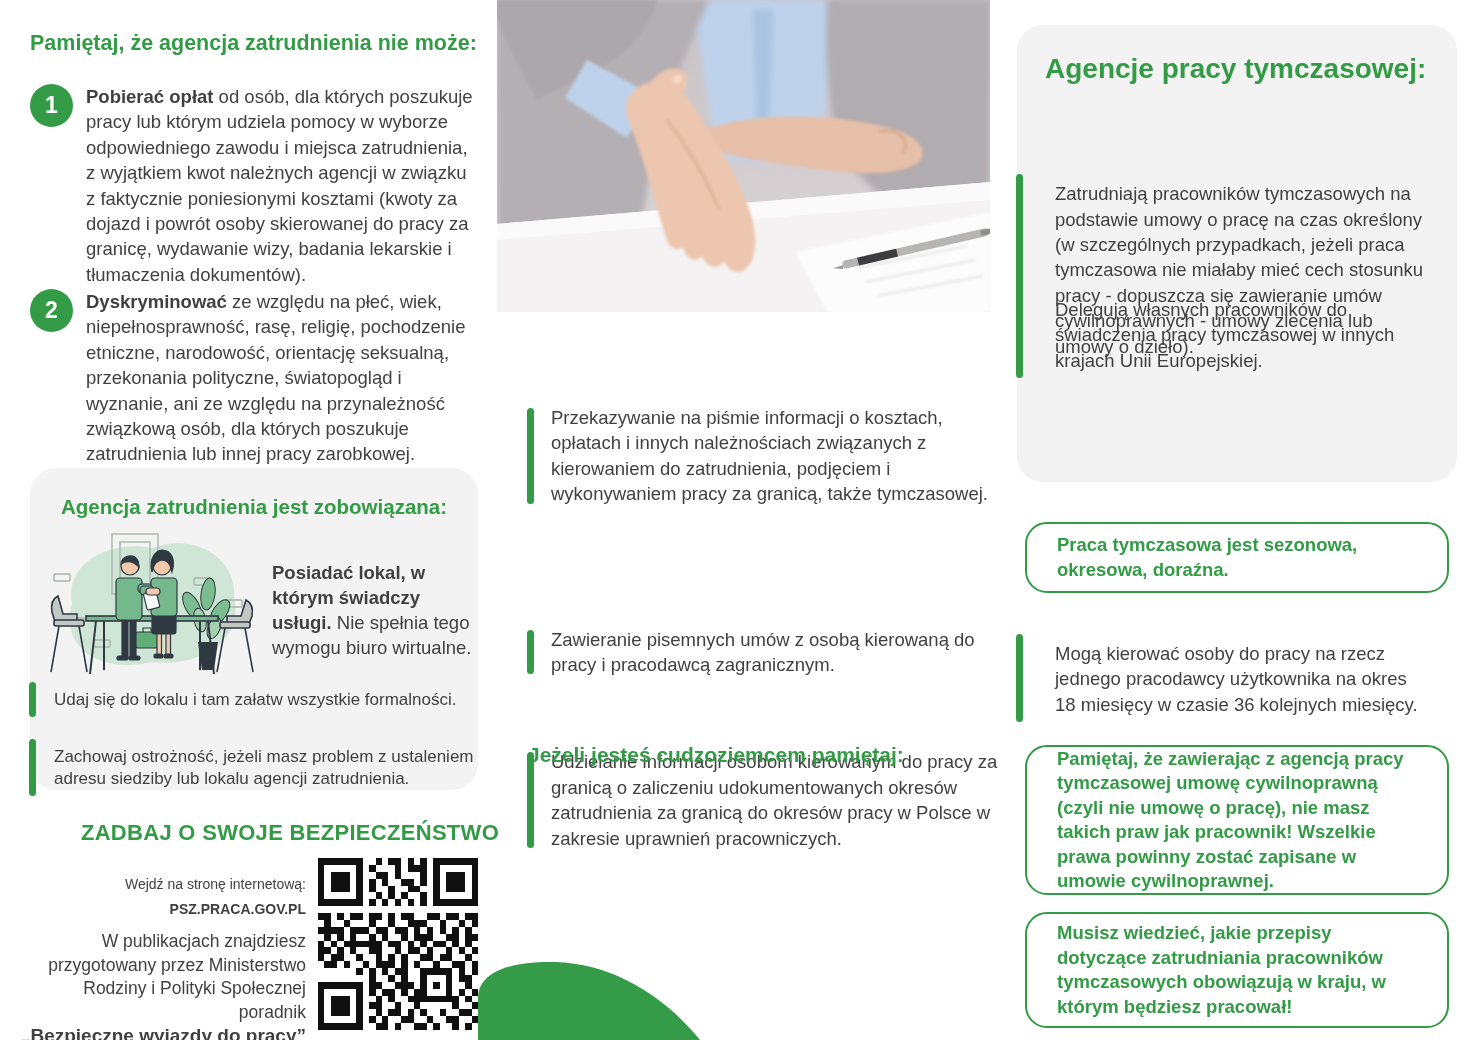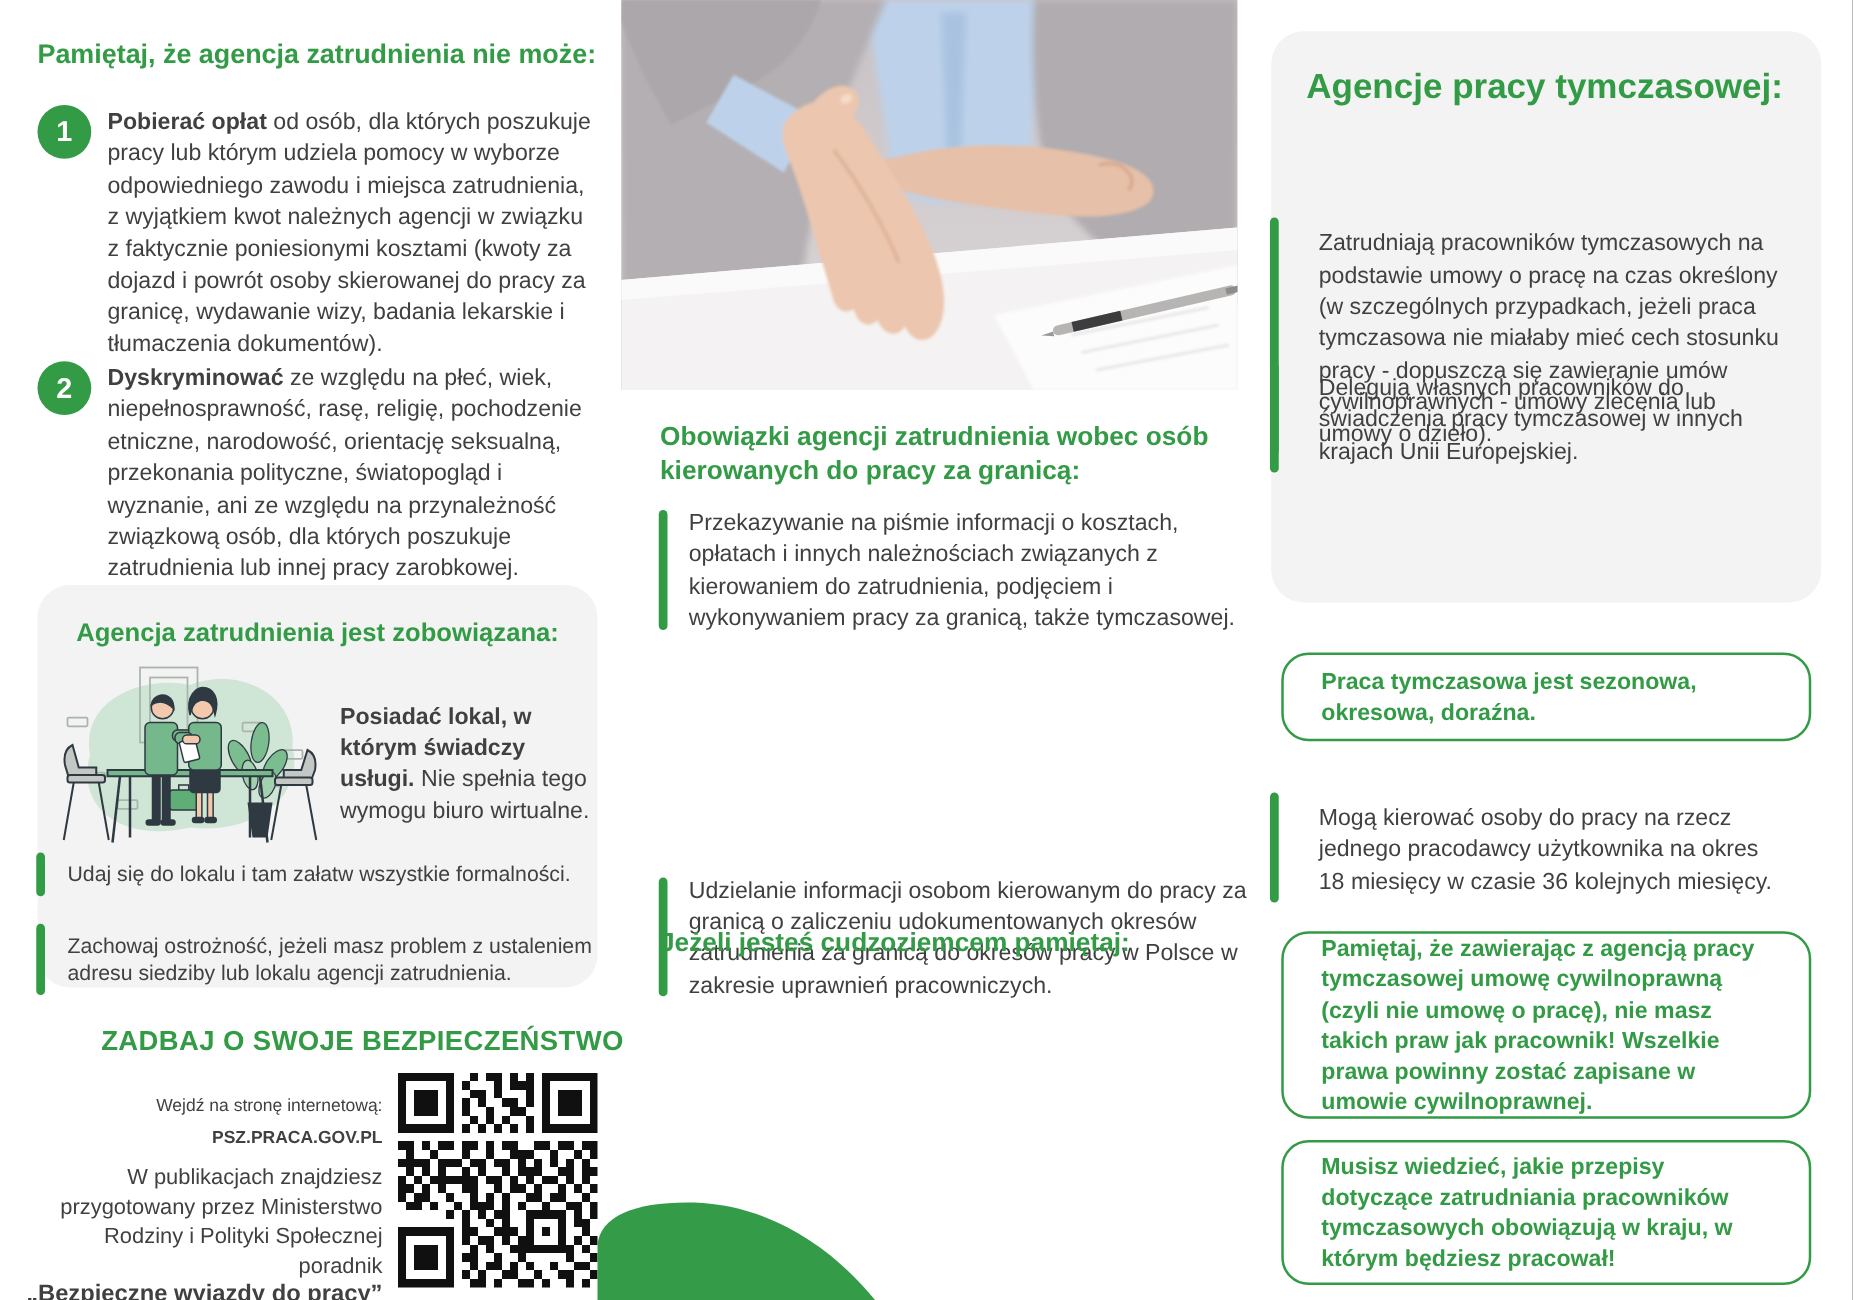--- a/index.html
+++ b/index.html
@@ -249,26 +249,29 @@
     <g filter="url(#soft2)">
       <path d="M0 0 H160 C150 34 126 58 98 70 L40 100 C18 62 4 30 0 16 Z" fill="#aca7aa"></path>
       <path d="M90 60 L154 94 L130 138 L68 98 Z" fill="#bdd2ea"></path>
       <path d="M136 92 C156 72 182 82 196 106 C214 134 236 168 248 198 C258 222 262 246 254 262 C247 276 233 275 227 261 C222 270 210 269 205 256 C199 263 189 260 186 247 C180 252 171 248 169 237 C157 198 144 150 132 122 C127 106 128 100 136 92 Z" fill="#ecc6ae"></path>
       <path d="M152 84 C164 68 180 64 188 74 C194 84 186 96 172 102 C162 105 152 98 152 84 Z" fill="#ecc6ae"></path>
       <ellipse cx="180" cy="79" rx="5" ry="3.6" fill="#f6dbc6" transform="rotate(-28 180 79)"></ellipse>
       <path d="M170 120 C190 146 210 180 222 210" stroke="#dfb49b" stroke-width="3" fill="none"></path>
     </g>
   </svg>
 
-  <h3 class="abs ghead h-mid" style="left:528px;top:336px;width:452px;">Obowiązki agencji zatrudnienia wobec osób kierowanych do pracy za granicą:</h3>
 
   <div class="abs bullet" style="left:527px;top:405px;width:452px;">
     <span class="bar"></span>
     <p class="body-lg">Przekazywanie na piśmie informacji o kosztach, opłatach i innych należnościach związanych z kierowaniem do zatrudnienia, podjęciem i wykonywaniem pracy za granicą, także tymczasowej.</p>
   </div>
+  <div class="abs bullet" style="left:527px;top:525px;width:452px;">
+    <span class="bar"></span>
+    <p class="body-lg">Zawieranie pisemnych umów z osobą kierowaną do pracy i pracodawcą zagranicznym.</p>
+  </div>
   <div class="abs bullet" style="left:527px;top:597px;width:452px;">
     <span class="bar"></span>
     <p class="body-lg">Udzielanie informacji osobom kierowanym do pracy za granicą o zaliczeniu udokumentowanych okresów zatrudnienia za granicą do okresów pracy w Polsce w zakresie uprawnień pracowniczych.</p>
   </div>
 
   <h3 class="abs ghead h-sub" style="left:528px;top:743px;width:452px;">Jeżeli jesteś cudzoziemcem pamiętaj:</h3>
 
   <svg class="abs" style="left:455px;top:948px;" width="260" height="92" viewBox="0 0 260 92" aria-hidden="true">
     <path d="M23 92 L23 48 C25 24 55 13 100 14 C165 16 215 55 245 92 Z" fill="#349c48"></path>
   </svg>

